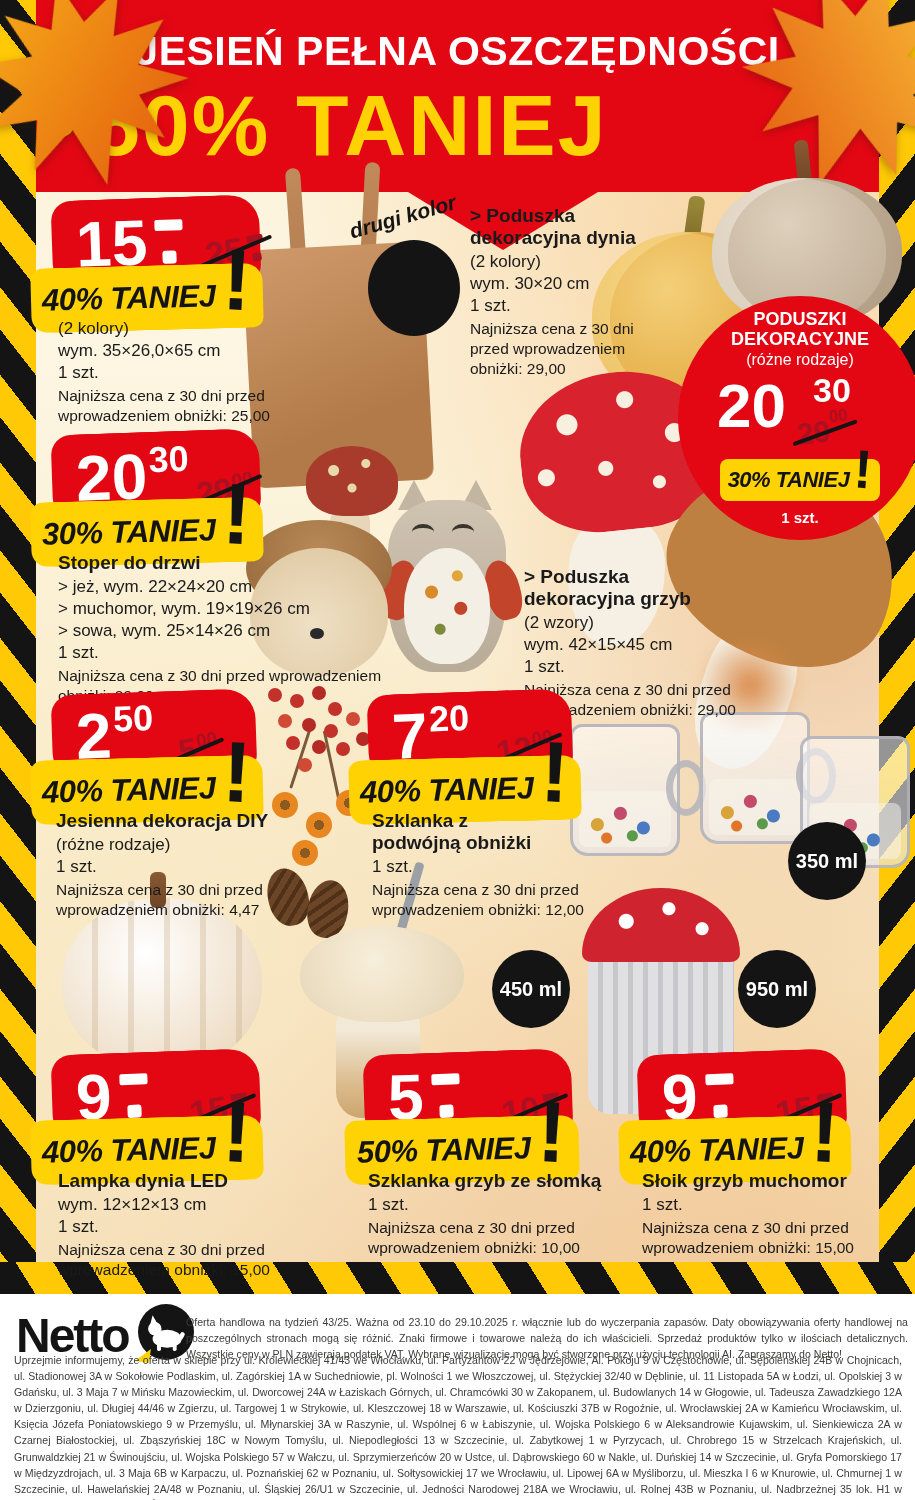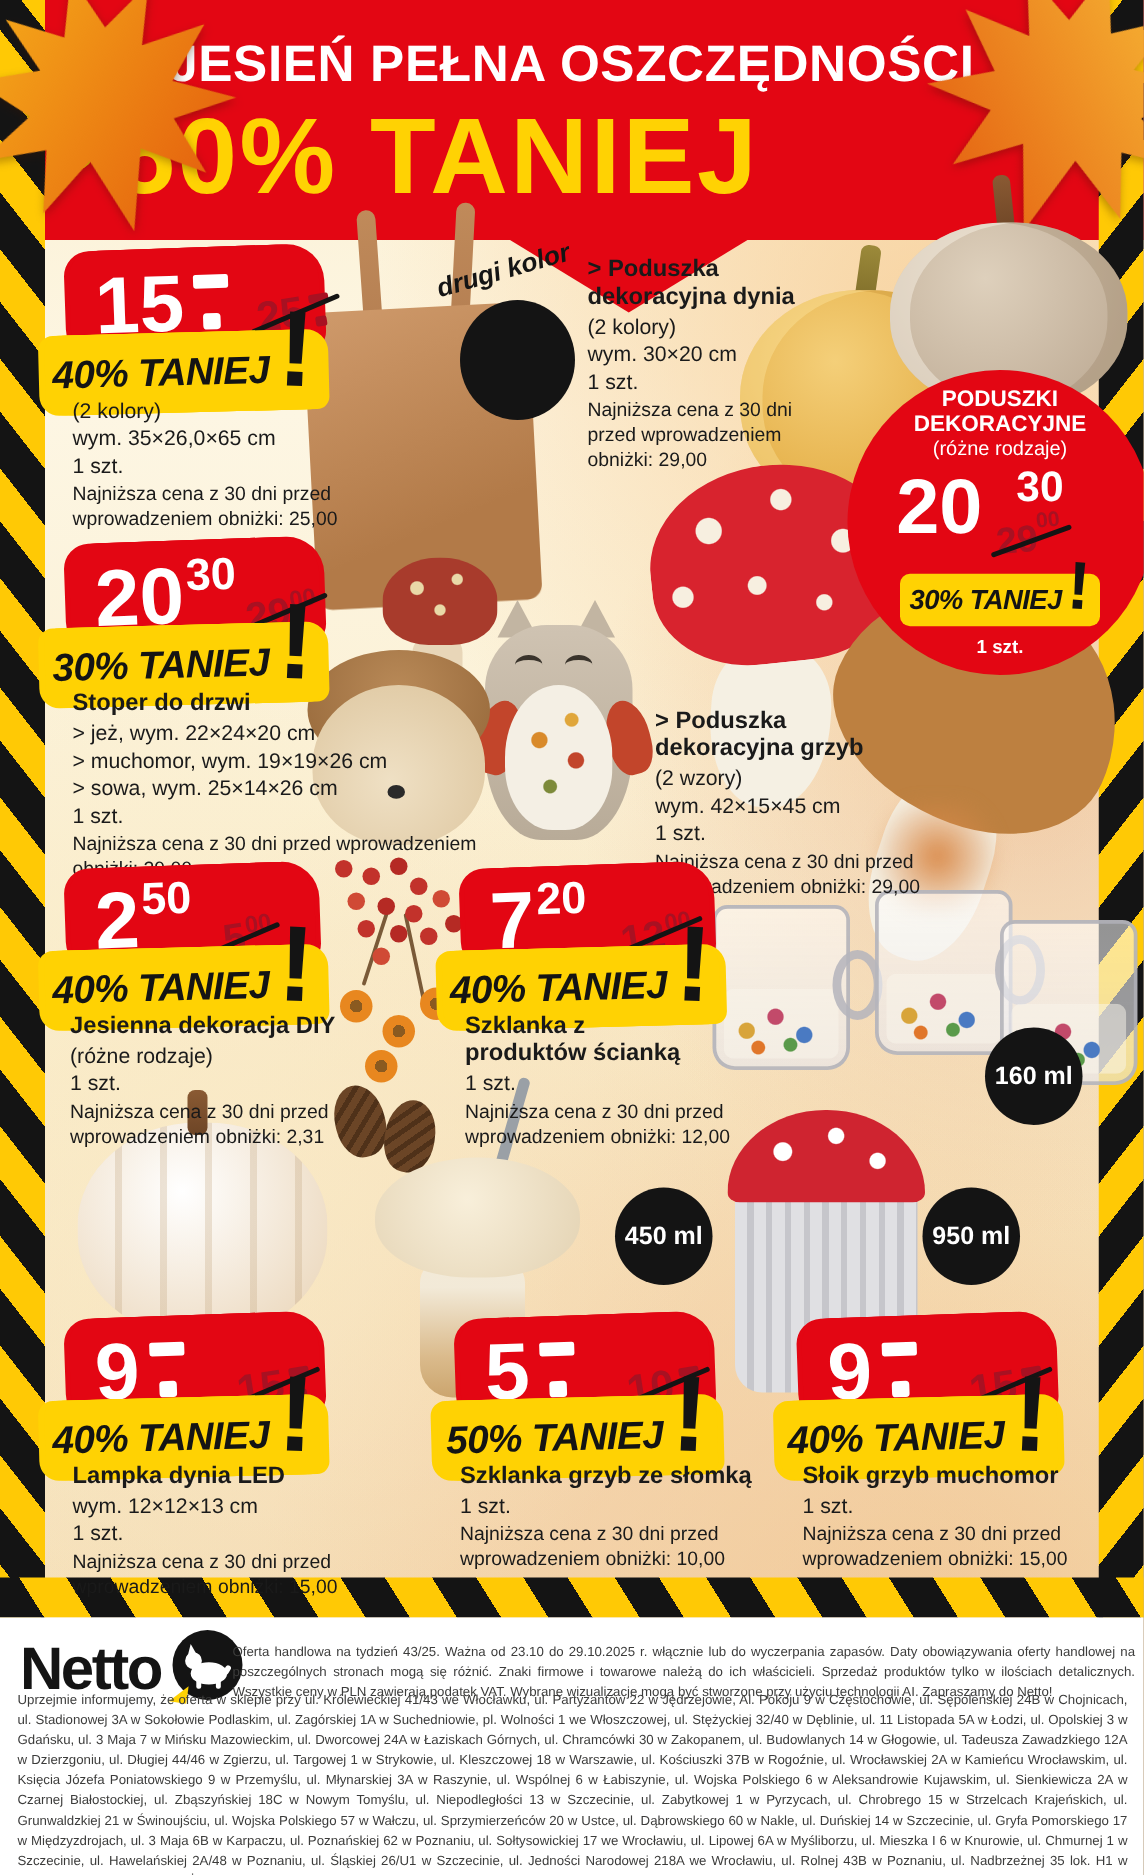--- a/index.html
+++ b/index.html
@@ -309,44 +309,44 @@
     </span>
   </div>
   <div class="abs disc" style="left:36px;top:758px;width:202px;height:64px;">
     <span class="disc-text">40% TANIEJ</span>
     <span class="bang">!</span>
   </div>
   <div class="abs" style="left:56px;top:810px;width:310px;">
     <h3 class="pname">Jesienna dekoracja DIY</h3>
     <p class="pline">(różne rodzaje)</p>
     <p class="pline">1 szt.</p>
-    <p class="plegal">Najniższa cena z 30 dni przed wprowadzeniem obniżki: 2,31</p>
+    <p class="plegal">Najniższa cena z 30 dni przed wprowadzeniem obniżki: 4,47</p>
   </div>
 
   <div class="abs blob" style="left:372px;top:692px;width:196px;height:84px;">
     <span class="pmain">7</span>
     <span class="psup">20</span>
     <span class="old" style="right:14px;top:40px;font-size:32px;">
       <span>12</span>
       <span class="oldsup">00</span>
       <i class="strike"></i>
     </span>
   </div>
   <div class="abs disc" style="left:354px;top:758px;width:202px;height:64px;">
     <span class="disc-text">40% TANIEJ</span>
     <span class="bang">!</span>
   </div>
   <div class="abs" style="left:372px;top:810px;width:310px;">
-    <h3 class="pname" style="width:175px;">Szklanka z produktów ścianką</h3>
+    <h3 class="pname" style="width:175px;">Szklanka z podwójną obniżki</h3>
     <p class="pline">1 szt.</p>
     <p class="plegal">Najniższa cena z 30 dni przed wprowadzeniem obniżki: 12,00</p>
   </div>
 
   <div class="abs volc" style="left:788px;top:822px;width:78px;height:78px;">
-      <span>160 ml</span>
+      <span>350 ml</span>
     </div>
   <div class="abs volc" style="left:492px;top:950px;width:78px;height:78px;">
       <span>450 ml</span>
     </div>
   <div class="abs volc" style="left:738px;top:950px;width:78px;height:78px;">
       <span>950 ml</span>
     </div>
 
   <div class="abs blob" style="left:56px;top:1052px;width:200px;height:86px;">
     <span class="pmain">9</span>

